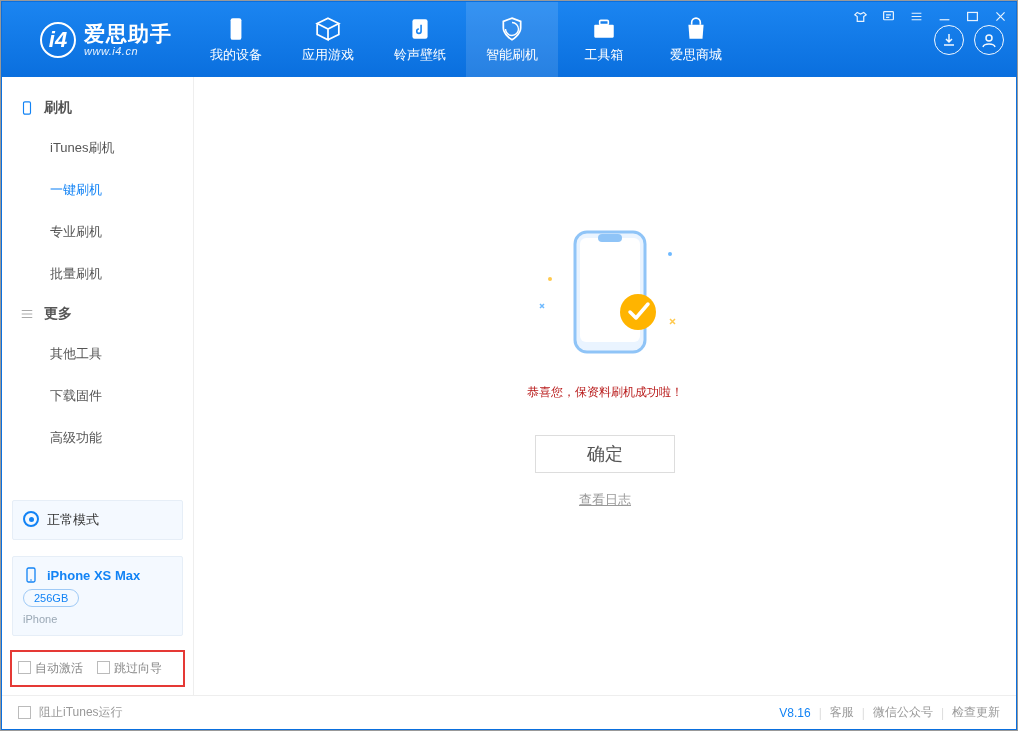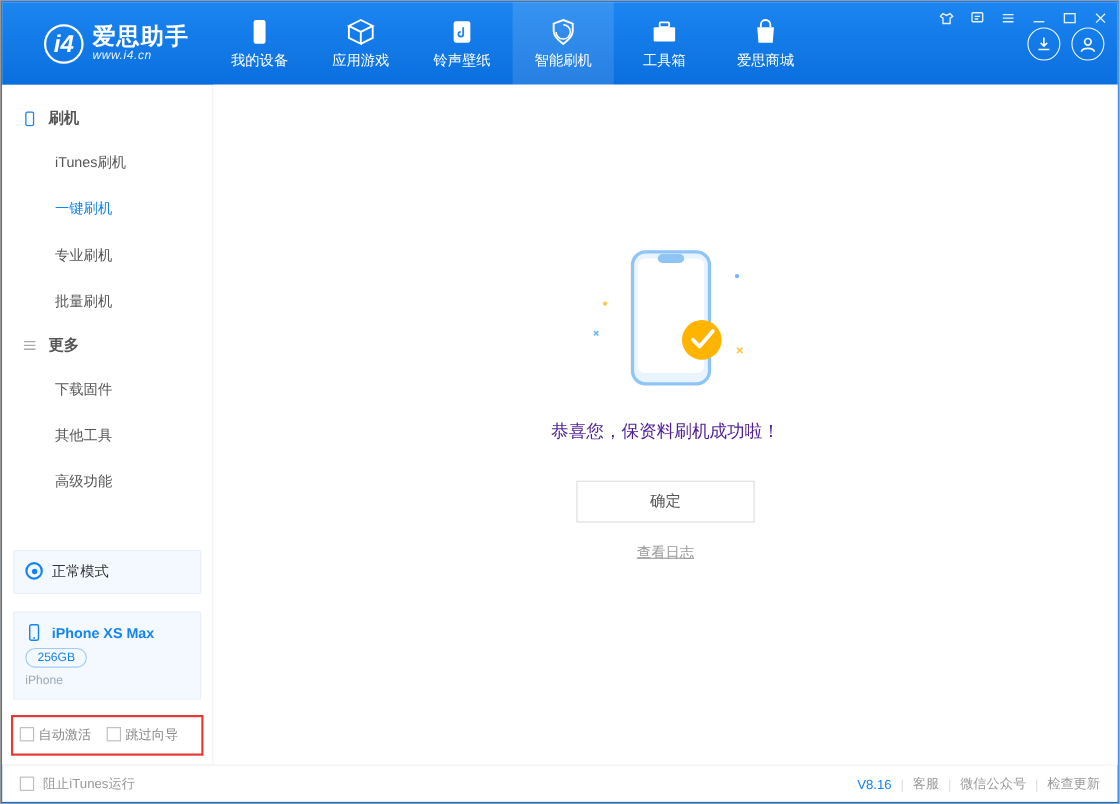--- a/index.html
+++ b/index.html
@@ -42,22 +42,22 @@
 .device-top svg { width: 16px; height: 16px; }
 .device-cap { display:inline-block; padding: 2px 10px; border: 1px solid #9fcaf6; border-radius: 10px; font-size: 11px; color: #1283f5; width: fit-content;}
 .device-type { font-size: 11px; color: #9aa8b5;}
 
 .option-row { margin: 6px 8px 8px 8px; border: 2px solid #e53935; padding: 8px 6px; display: flex; gap: 14px; font-size: 12px; color: #888;}
 .chk { width: 13px; height: 13px; border: 1px solid #bbb; display: inline-block; margin-right: 4px; vertical-align: -2px;}
 
 
 .main { flex: 1; position: relative; background: #fff; display: flex; flex-direction: column; align-items: center; justify-content: center;}
 .illus { margin-bottom: 16px; margin-top: -40px;}
-.success-msg { font-size: 16px; color: #4c1d95; margin-bottom: 34px; font-weight: 500;}
-.ok-btn { width: 162px; height: 38px; border: 1px solid #ddd; background: #fff; font-size: 14px; color: #555; cursor: pointer; margin-bottom: 18px;}
+.success-msg { font-size: 12px; color: #b91c1c; margin-bottom: 34px; font-weight: 500;}
+.ok-btn { width: 140px; height: 38px; border: 1px solid #ddd; background: #fff; font-size: 18px; color: #555; cursor: pointer; margin-bottom: 18px;}
 .log-link { font-size: 13px; color: #999; cursor: pointer; text-decoration: underline;}
 
 
 .footer { height: 34px; border-top: 1px solid #eee; display: flex; align-items: center; padding: 0 16px; font-size: 12px; color: #999;}
 .footer .ft-chk { display: flex; align-items: center; gap: 4px;}
 .footer-right { margin-left: auto; display: flex; align-items: center; gap: 8px; color: #999;}
 .footer-right .sep { color: #ddd;}
 .ver { color: #1283f5;}
 .ft-link { cursor: pointer; }
 </style>
@@ -178,22 +178,22 @@
         <div class="side-item active">一键刷机</div>
         <div class="side-item">专业刷机</div>
         <div class="side-item">批量刷机</div>
 
         <div class="side-group-hd">
           <svg viewBox="0 0 16 16">
               <path d="M2 4h12M2 8h12M2 12h12" stroke="#aaa" stroke-width="1.3"></path>
             </svg>
           <span>更多</span>
         </div>
+        <div class="side-item">其他工具</div>
         <div class="side-item">下载固件</div>
-        <div class="side-item">其他工具</div>
         <div class="side-item">高级功能</div>
       </div>
 
       <div class="mode-box">
         <span class="mode-ico">
             <span></span>
           </span>
         <span>正常模式</span>
       </div>
       <div class="device-box">

